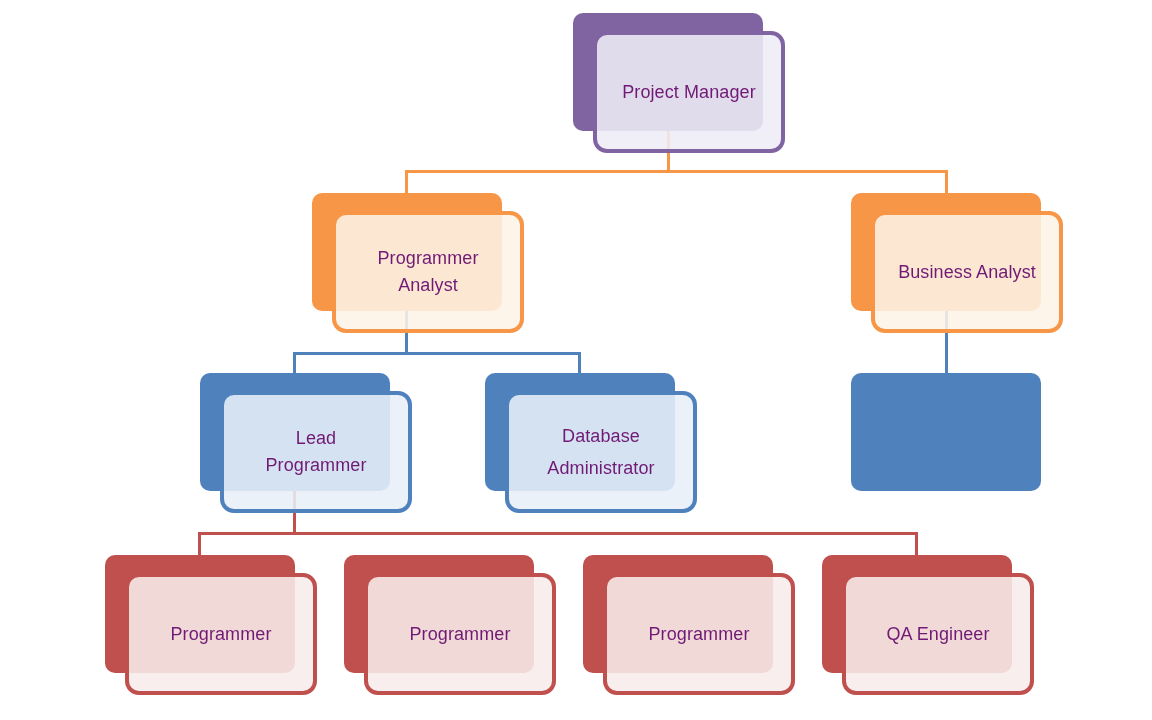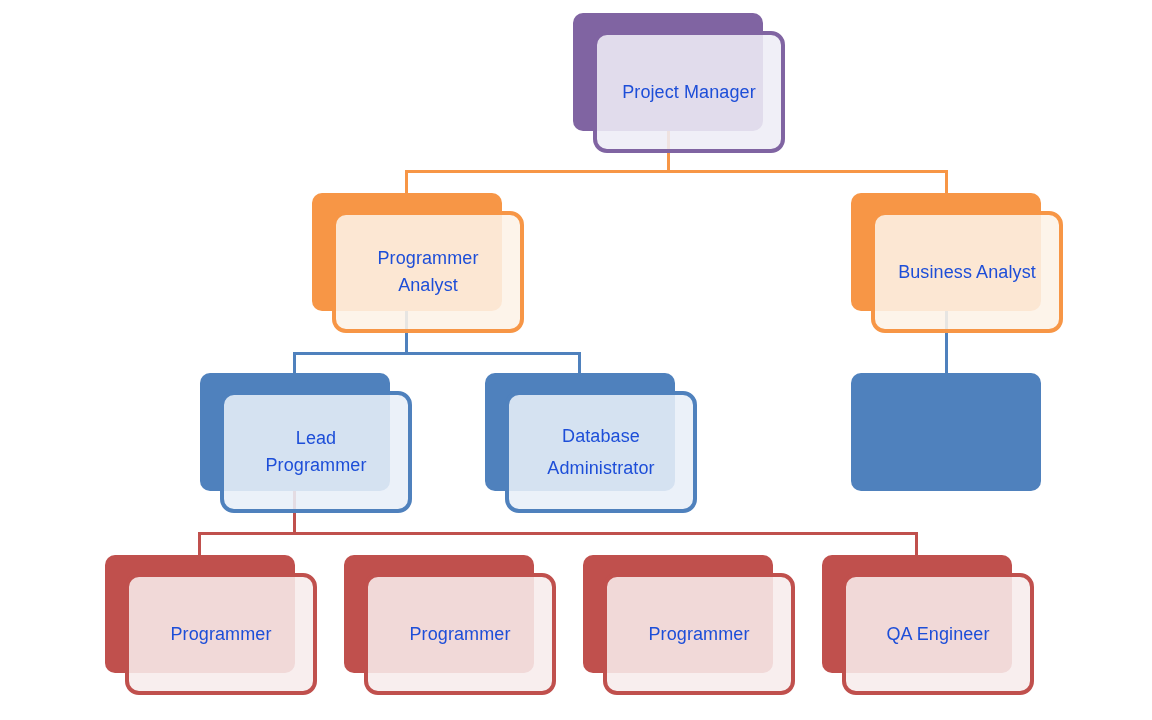--- a/index.html
+++ b/index.html
@@ -54,21 +54,21 @@
     box-sizing: border-box;
     display: flex;
     align-items: center;
     justify-content: center;
     text-align: center;
   }
   .node .label {
     white-space: pre-line;
     font-size: 18px;
     line-height: 1.5;
-    color: #1d4ed8;
+    color: #701a75;
     letter-spacing: 0.1px;
     padding: 0 6px;
   }
   .node .label.wide-gap {
     line-height: 1.78;
   }
 
   
   .purple .back  { background: #8064A2; }
   .purple .front { border-color: #8064A2; background: rgba(238,237,246,0.88); }

